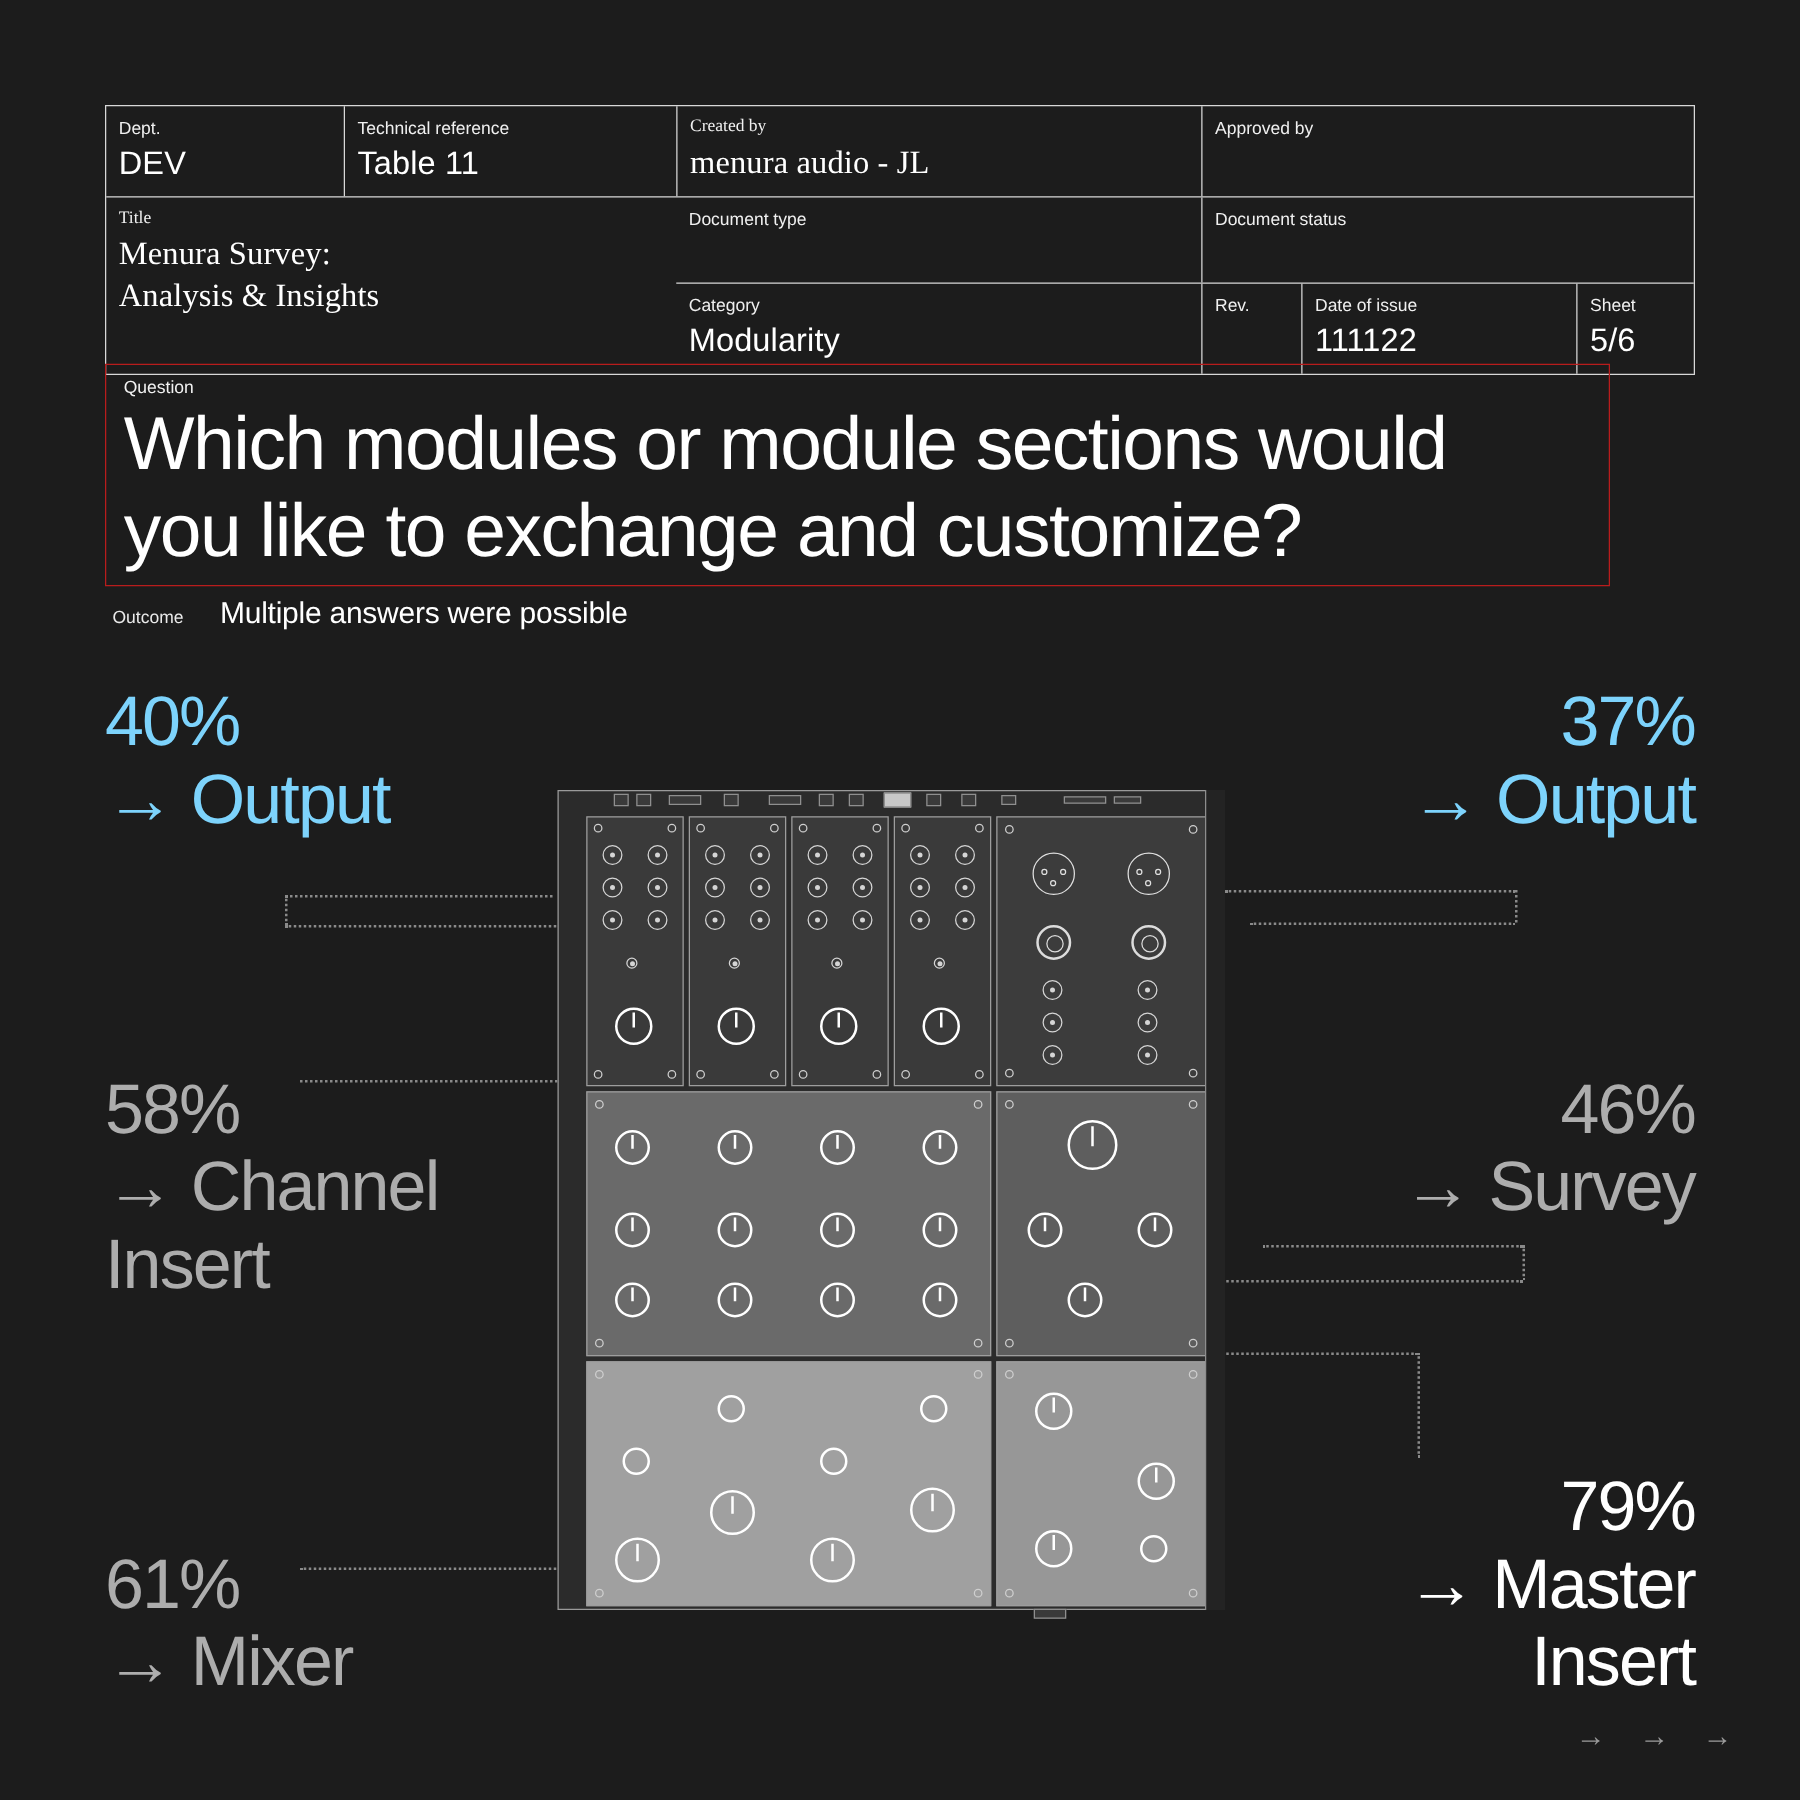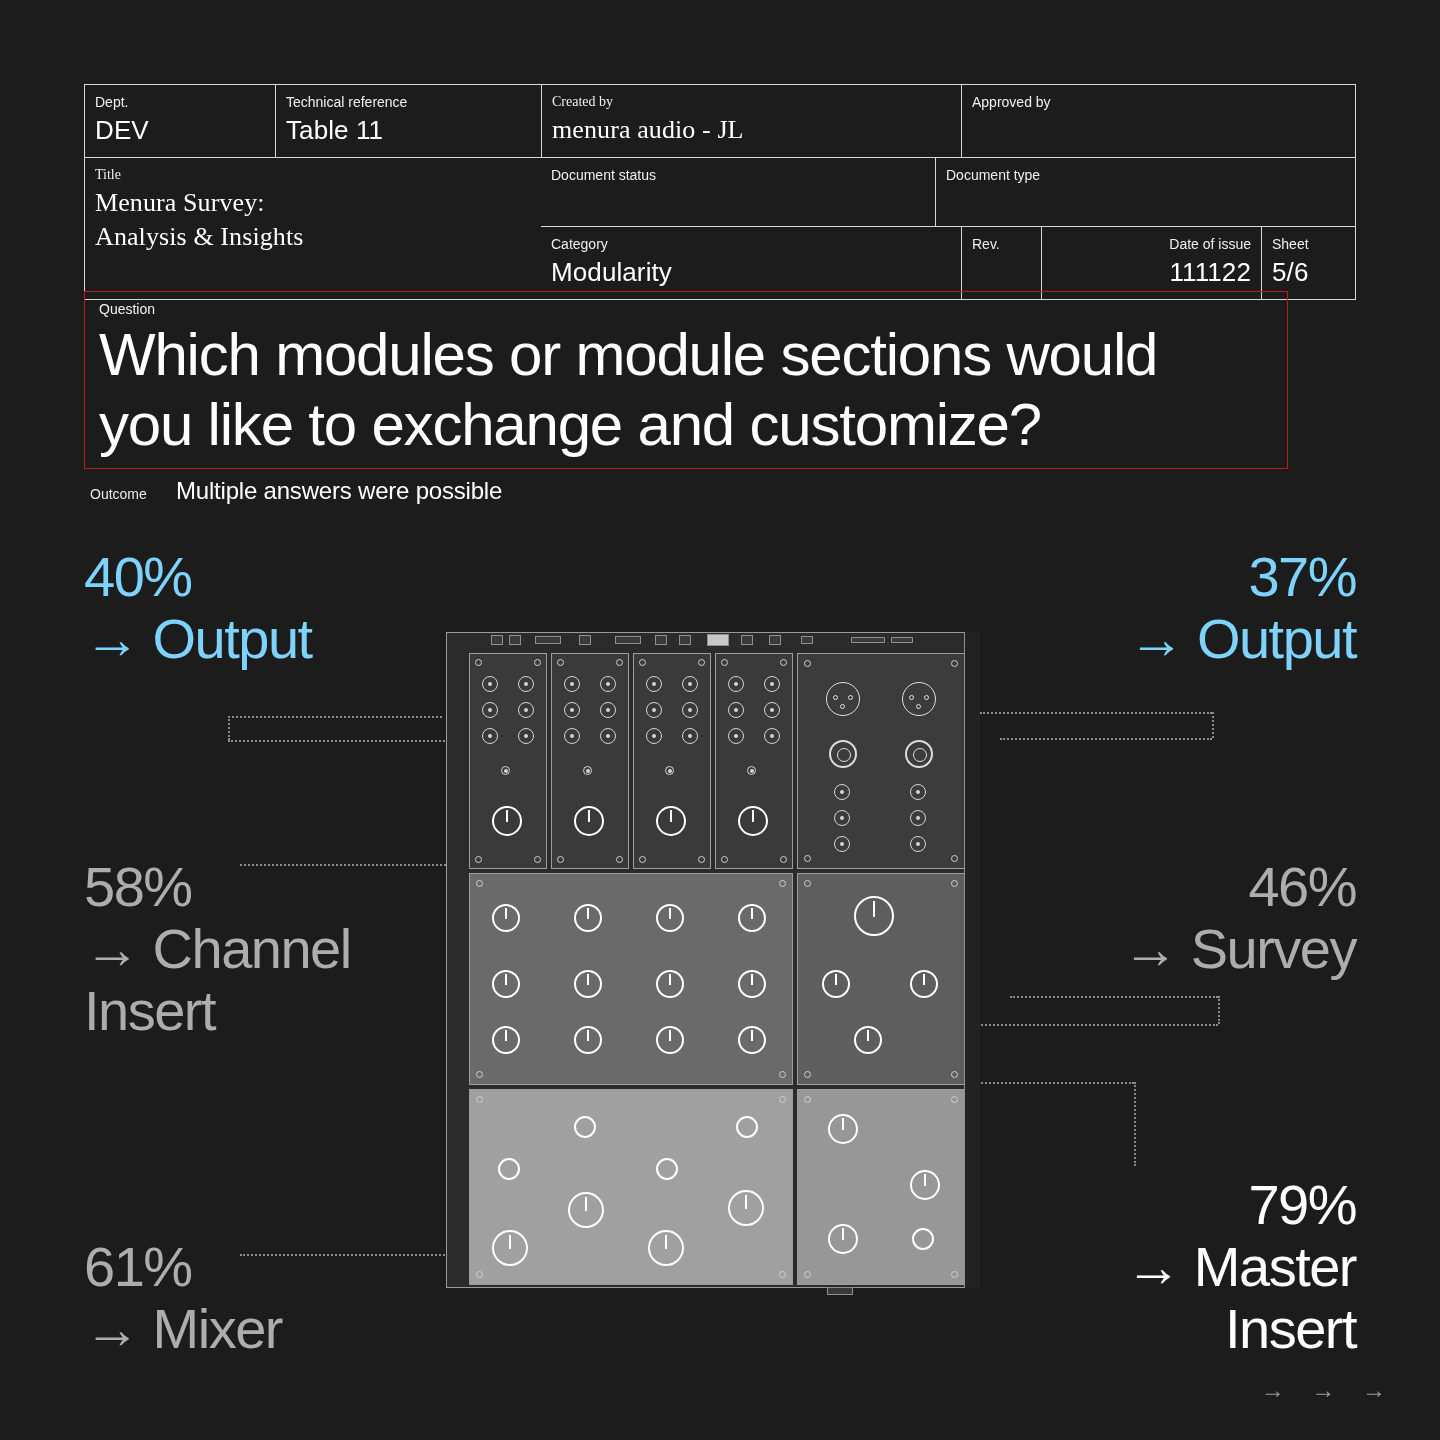--- a/index.html
+++ b/index.html
@@ -39,21 +39,21 @@
   .col-title { width: 456px; }
   .col-doctype { width: 420px; }
   .col-docstatus { flex: 1; }
 
   .subcol-wrap { display: flex; flex-direction: column; flex: 1; }
   .tb-title-cell { min-height: 136px; font-family: Liberation Serif, serif; }
   .tb-row-inner { display: flex; }
   .tb-row-inner + .tb-row-inner { border-top: 1px solid #d8d8d8; }
   .col-category { width: 420px; }
   .col-rev { width: 80px; }
-  .col-date { width: 220px; text-align: right; }
+  .col-date { width: 220px; }
   .col-sheet { flex: 1; }
 
   
   .q-band {
     position: absolute;
     left: 84px; top: 291px;
     width: 1204px; height: 178px;
     border: 1px solid #b91c1c;
     padding: 8px 14px 0 14px;
   }
@@ -164,26 +164,26 @@
     </div>
 
     <div class="tb-row">
       <div class="tb-cell col-title tb-title-cell">
         <span class="tb-label">Title</span>
         <span class="tb-value" style="white-space:pre-line">Menura Survey:
 Analysis &amp; Insights</span>
       </div>
       <div class="subcol-wrap">
         <div class="tb-row-inner">
+          <div class="tb-cell col-doctype">
+            <span class="tb-label">Document type</span>
+            <span class="tb-value"></span>
+          </div>
           <div class="tb-cell col-docstatus">
             <span class="tb-label">Document status</span>
-            <span class="tb-value"></span>
-          </div>
-          <div class="tb-cell col-doctype">
-            <span class="tb-label">Document type</span>
             <span class="tb-value"></span>
           </div>
         </div>
         <div class="tb-row-inner">
           <div class="tb-cell col-category">
             <span class="tb-label">Category</span>
             <span class="tb-value">Modularity</span>
           </div>
           <div class="tb-cell col-rev">
             <span class="tb-label">Rev.</span>

